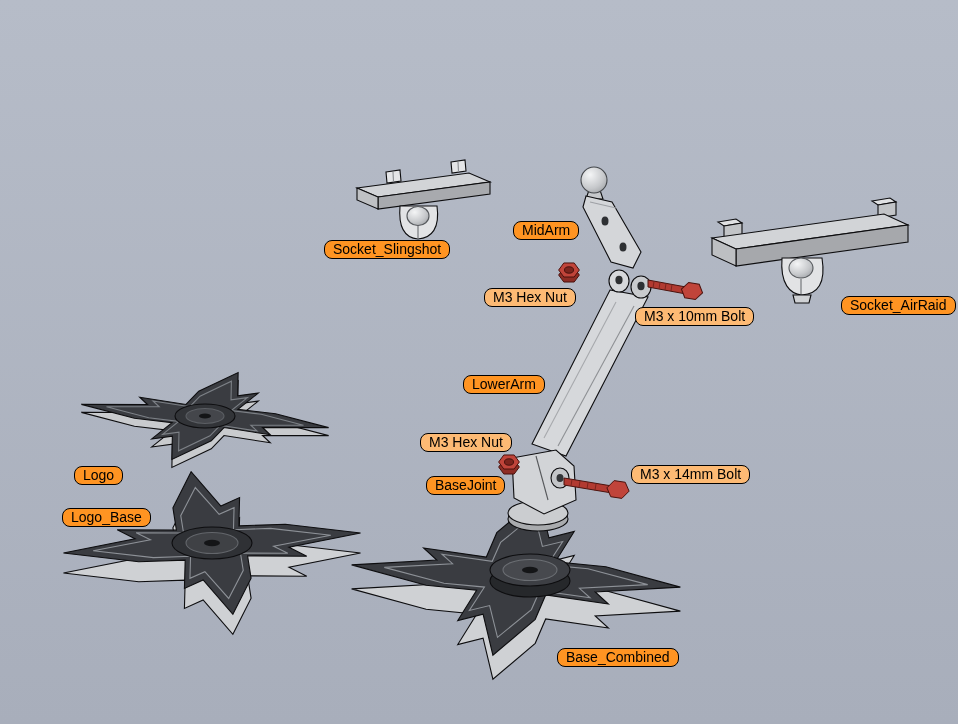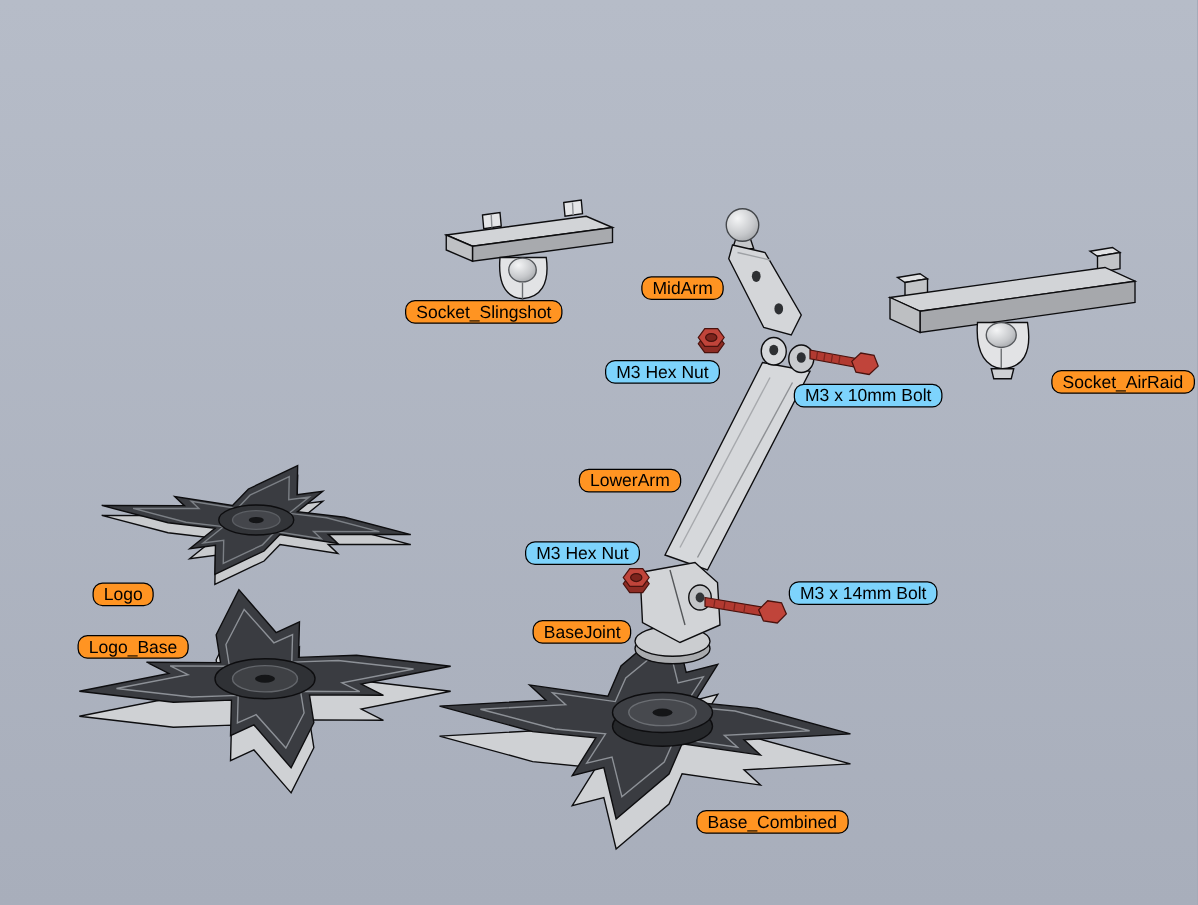--- a/index.html
+++ b/index.html
@@ -3,21 +3,21 @@
 <meta charset="utf-8">
 <style>
   html,body{margin:0;padding:0;background:#9aa0ad}
   .stage{position:relative;width:958px;height:724px;overflow:hidden;
          font-family:"Liberation Sans",sans-serif;background:#b0b6c2}
   .stage > svg{position:absolute;left:0;top:0}
   .label{position:absolute;font-size:14px;line-height:15px;color:#000;
          border:1px solid #000;border-radius:8px;padding:1px 8px;
          white-space:nowrap;cursor:default}
   .label.part{background:#ff9422}
-  .label.fastener{background:#7dd3fc}
+  .label.fastener{background:#fdba74}
 </style>
 </head>
 <body>
 
 <div class="stage">
 
 <svg width="958" height="724" viewBox="0 0 958 724">
   <defs>
     <linearGradient id="bg" x1="0" y1="0" x2="0" y2="1">
       <stop offset="0" stop-color="#b6bcc8"></stop>
@@ -143,18 +143,18 @@
 </svg>
 
 <div class="label part" style="left:324px;top:240px">Socket_Slingshot</div>
 <div class="label part" style="left:513px;top:221px">MidArm</div>
 <div class="label fastener" style="left:484px;top:288px">M3 Hex Nut</div>
 <div class="label fastener" style="left:635px;top:307px">M3 x 10mm Bolt</div>
 <div class="label part" style="left:841px;top:296px">Socket_AirRaid</div>
 <div class="label part" style="left:463px;top:375px">LowerArm</div>
 <div class="label fastener" style="left:420px;top:433px">M3 Hex Nut</div>
 <div class="label fastener" style="left:631px;top:465px">M3 x 14mm Bolt</div>
-<div class="label part" style="left:426px;top:496px">BaseJoint</div>
+<div class="label part" style="left:426px;top:476px">BaseJoint</div>
 <div class="label part" style="left:74px;top:466px">Logo</div>
 <div class="label part" style="left:62px;top:508px">Logo_Base</div>
 <div class="label part" style="left:557px;top:648px">Base_Combined</div>
 
 </div>
 
 </body></html>

